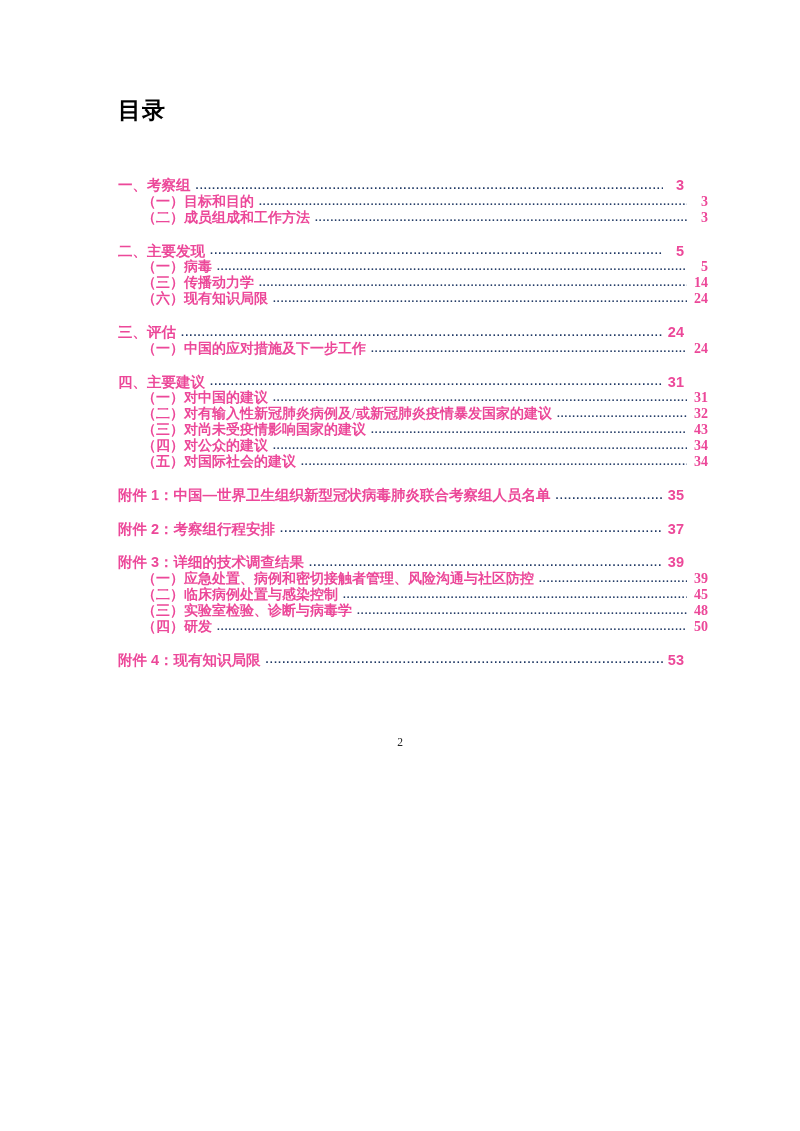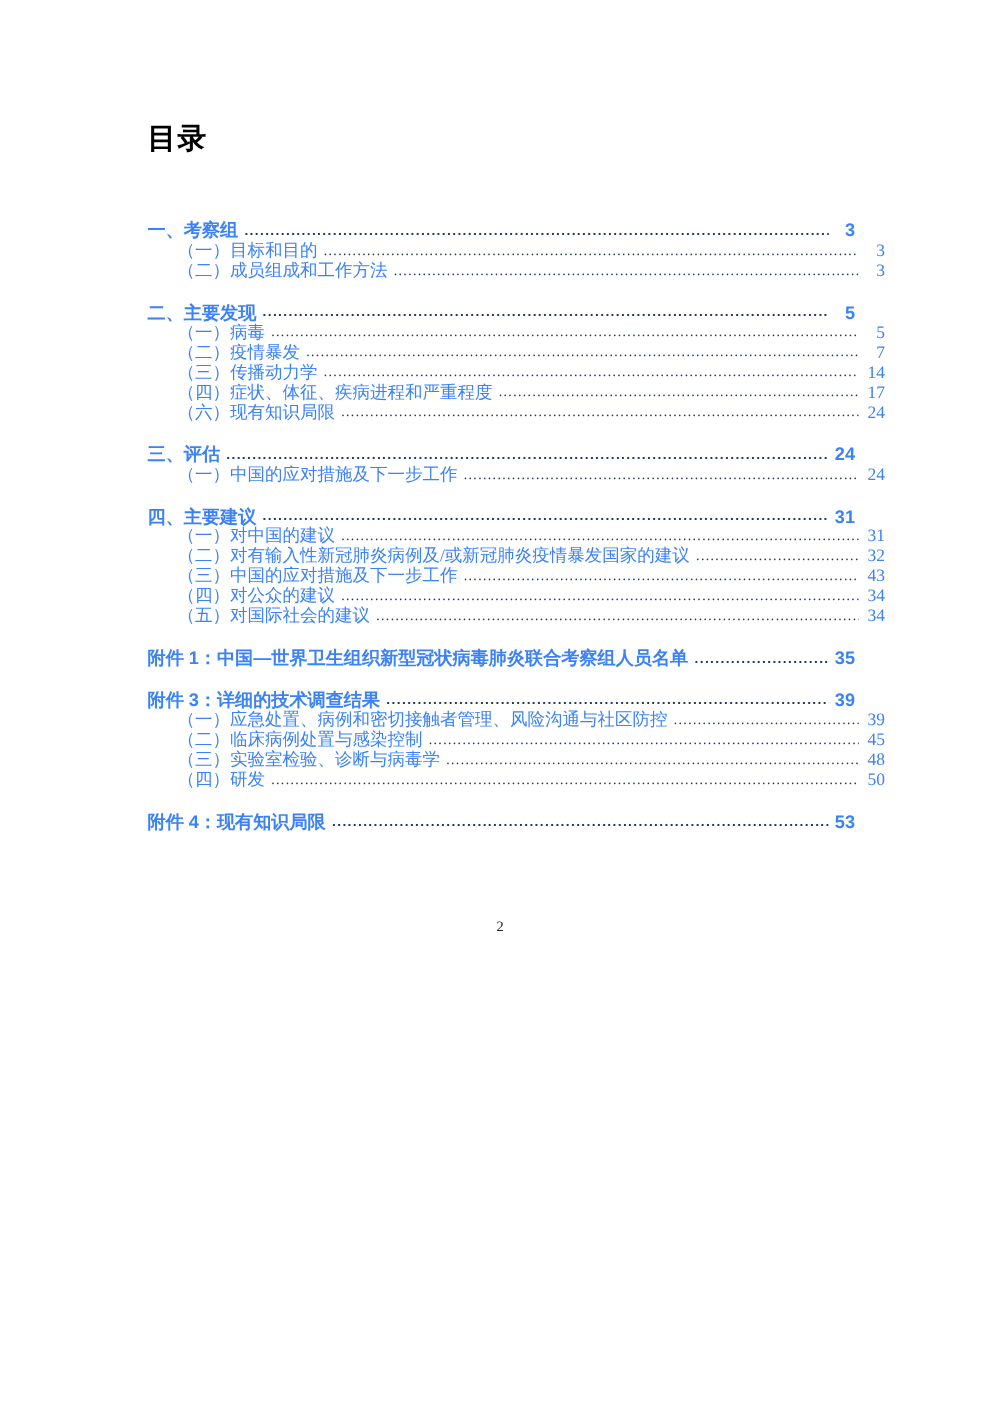--- a/index.html
+++ b/index.html
@@ -31,21 +31,21 @@
     color: #000;
     margin: 0 0 52px 0;
   }
   .toc {
     width: 566px;
   }
   .toc-row {
     display: flex;
     align-items: flex-start;
     width: 100%;
-    color: #3b82f6;
+    color: #ec4899;
     line-height: 1.0;
     white-space: nowrap;
   }
   .toc-row .label {
     flex: 0 0 auto;
     padding-right: 3px;
   }
   .toc-row .dots {
     flex: 1 1 auto;
     overflow: hidden;
@@ -80,20 +80,21 @@
   }
   .lvl1 .page-num { font-family: "Liberation Sans", sans-serif; font-weight: bold; font-size: 14.5px; }
 
   
   .lvl2 {
     font-family: "Liberation Serif", serif;
     font-size: 14px;
     margin-top: 0;
     margin-bottom: 2px;
     padding-left: 24px;
+    font-weight: bold;
   }
   .lvl2 .page-num { font-family: "Liberation Serif", serif; font-size: 14px; }
 
   .first-row { margin-top: 0; }
 
   .footer-page {
     position: absolute;
     left: 0;
     right: 0;
     bottom: 58px;
@@ -130,35 +131,25 @@
         <span class="label">二、主要发现</span>
         <span class="dots"></span>
         <span class="page-num">5</span>
       </div>
       <div class="toc-row lvl2">
         <span class="label">（一）病毒</span>
         <span class="dots"></span>
         <span class="page-num">5</span>
       </div>
       <div class="toc-row lvl2">
-        <span class="label">（二）疫情暴发</span>
-        <span class="dots"></span>
-        <span class="page-num">7</span>
-      </div>
-      <div class="toc-row lvl2">
         <span class="label">（三）传播动力学</span>
         <span class="dots"></span>
         <span class="page-num">14</span>
       </div>
       <div class="toc-row lvl2">
-        <span class="label">（四）症状、体征、疾病进程和严重程度</span>
-        <span class="dots"></span>
-        <span class="page-num">17</span>
-      </div>
-      <div class="toc-row lvl2">
         <span class="label">（六）现有知识局限</span>
         <span class="dots"></span>
         <span class="page-num">24</span>
       </div>
       <div class="toc-row lvl1">
         <span class="label">三、评估</span>
         <span class="dots"></span>
         <span class="page-num">24</span>
       </div>
       <div class="toc-row lvl2">
@@ -175,38 +166,43 @@
         <span class="label">（一）对中国的建议</span>
         <span class="dots"></span>
         <span class="page-num">31</span>
       </div>
       <div class="toc-row lvl2">
         <span class="label">（二）对有输入性新冠肺炎病例及/或新冠肺炎疫情暴发国家的建议</span>
         <span class="dots"></span>
         <span class="page-num">32</span>
       </div>
       <div class="toc-row lvl2">
-        <span class="label">（三）中国的应对措施及下一步工作</span>
+        <span class="label">（三）对尚未受疫情影响国家的建议</span>
         <span class="dots"></span>
         <span class="page-num">43</span>
       </div>
       <div class="toc-row lvl2">
         <span class="label">（四）对公众的建议</span>
         <span class="dots"></span>
         <span class="page-num">34</span>
       </div>
       <div class="toc-row lvl2">
         <span class="label">（五）对国际社会的建议</span>
         <span class="dots"></span>
         <span class="page-num">34</span>
       </div>
       <div class="toc-row lvl1">
         <span class="label">附件 1：中国—世界卫生组织新型冠状病毒肺炎联合考察组人员名单</span>
         <span class="dots"></span>
         <span class="page-num">35</span>
+      </div>
+      <div class="toc-row lvl1">
+        <span class="label">附件 2：考察组行程安排</span>
+        <span class="dots"></span>
+        <span class="page-num">37</span>
       </div>
       <div class="toc-row lvl1">
         <span class="label">附件 3：详细的技术调查结果</span>
         <span class="dots"></span>
         <span class="page-num">39</span>
       </div>
       <div class="toc-row lvl2">
         <span class="label">（一）应急处置、病例和密切接触者管理、风险沟通与社区防控</span>
         <span class="dots"></span>
         <span class="page-num">39</span>

